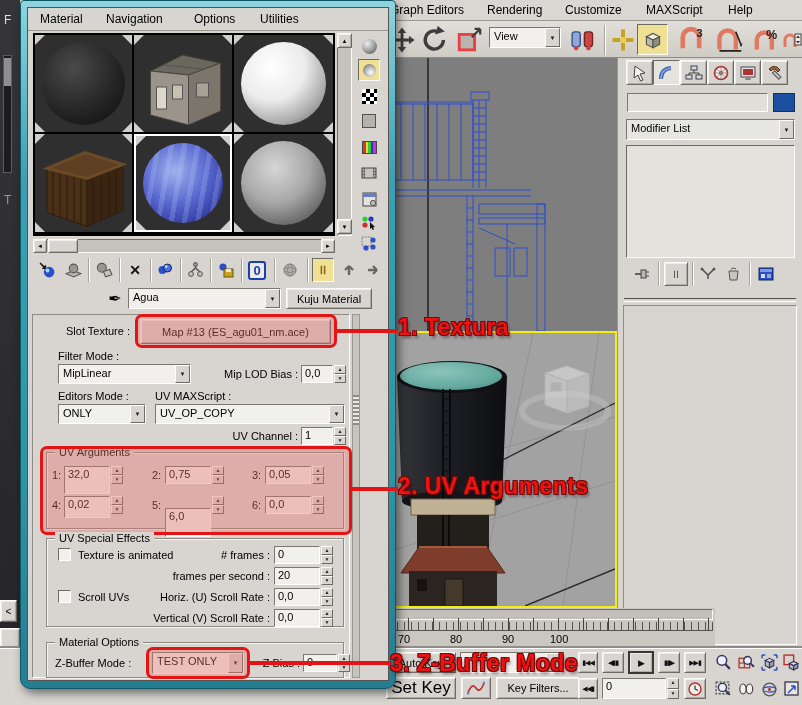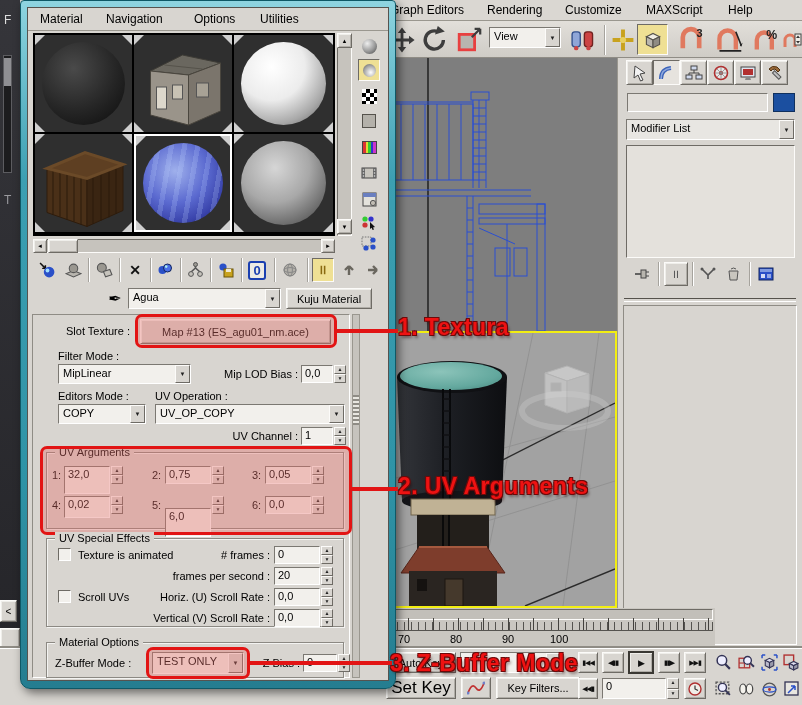--- a/index.html
+++ b/index.html
@@ -685,23 +685,23 @@
     <div class="cbtn"></div>
   </div>
   <span class="t ed tr" style="left:200px;top:368px;width:98px">Mip LOD Bias :</span>
   <div class="fieldw ed" style="left:301px;top:365px;width:32px;height:18px">0,0</div>
   <div class="spin ed" style="left:334px;top:365px;height:18px">
     <div class="up"></div>
       <div class="dn"></div>
   </div>
 
   <span class="t ed" style="left:58px;top:390px">Editors Mode :</span>
-  <span class="t ed" style="left:155px;top:390px">UV Operation :</span>
+  <span class="t ed" style="left:155px;top:390px">UV MAXScript :</span>
   <div class="combo ed" style="left:58px;top:404px;width:88px;height:20px">
-    <div class="val">COPY</div>
+    <div class="val">ONLY</div>
     <div class="cbtn"></div>
   </div>
   <div class="combo ed" style="left:155px;top:404px;width:190px;height:20px">
     <div class="val">UV_OP_COPY</div>
     <div class="cbtn"></div>
   </div>
   <span class="t ed tr" style="left:210px;top:430px;width:88px">UV Channel :</span>
   <div class="fieldw ed" style="left:301px;top:427px;width:32px;height:18px">1</div>
   <div class="spin ed" style="left:334px;top:427px;height:18px">
     <div class="up"></div>

